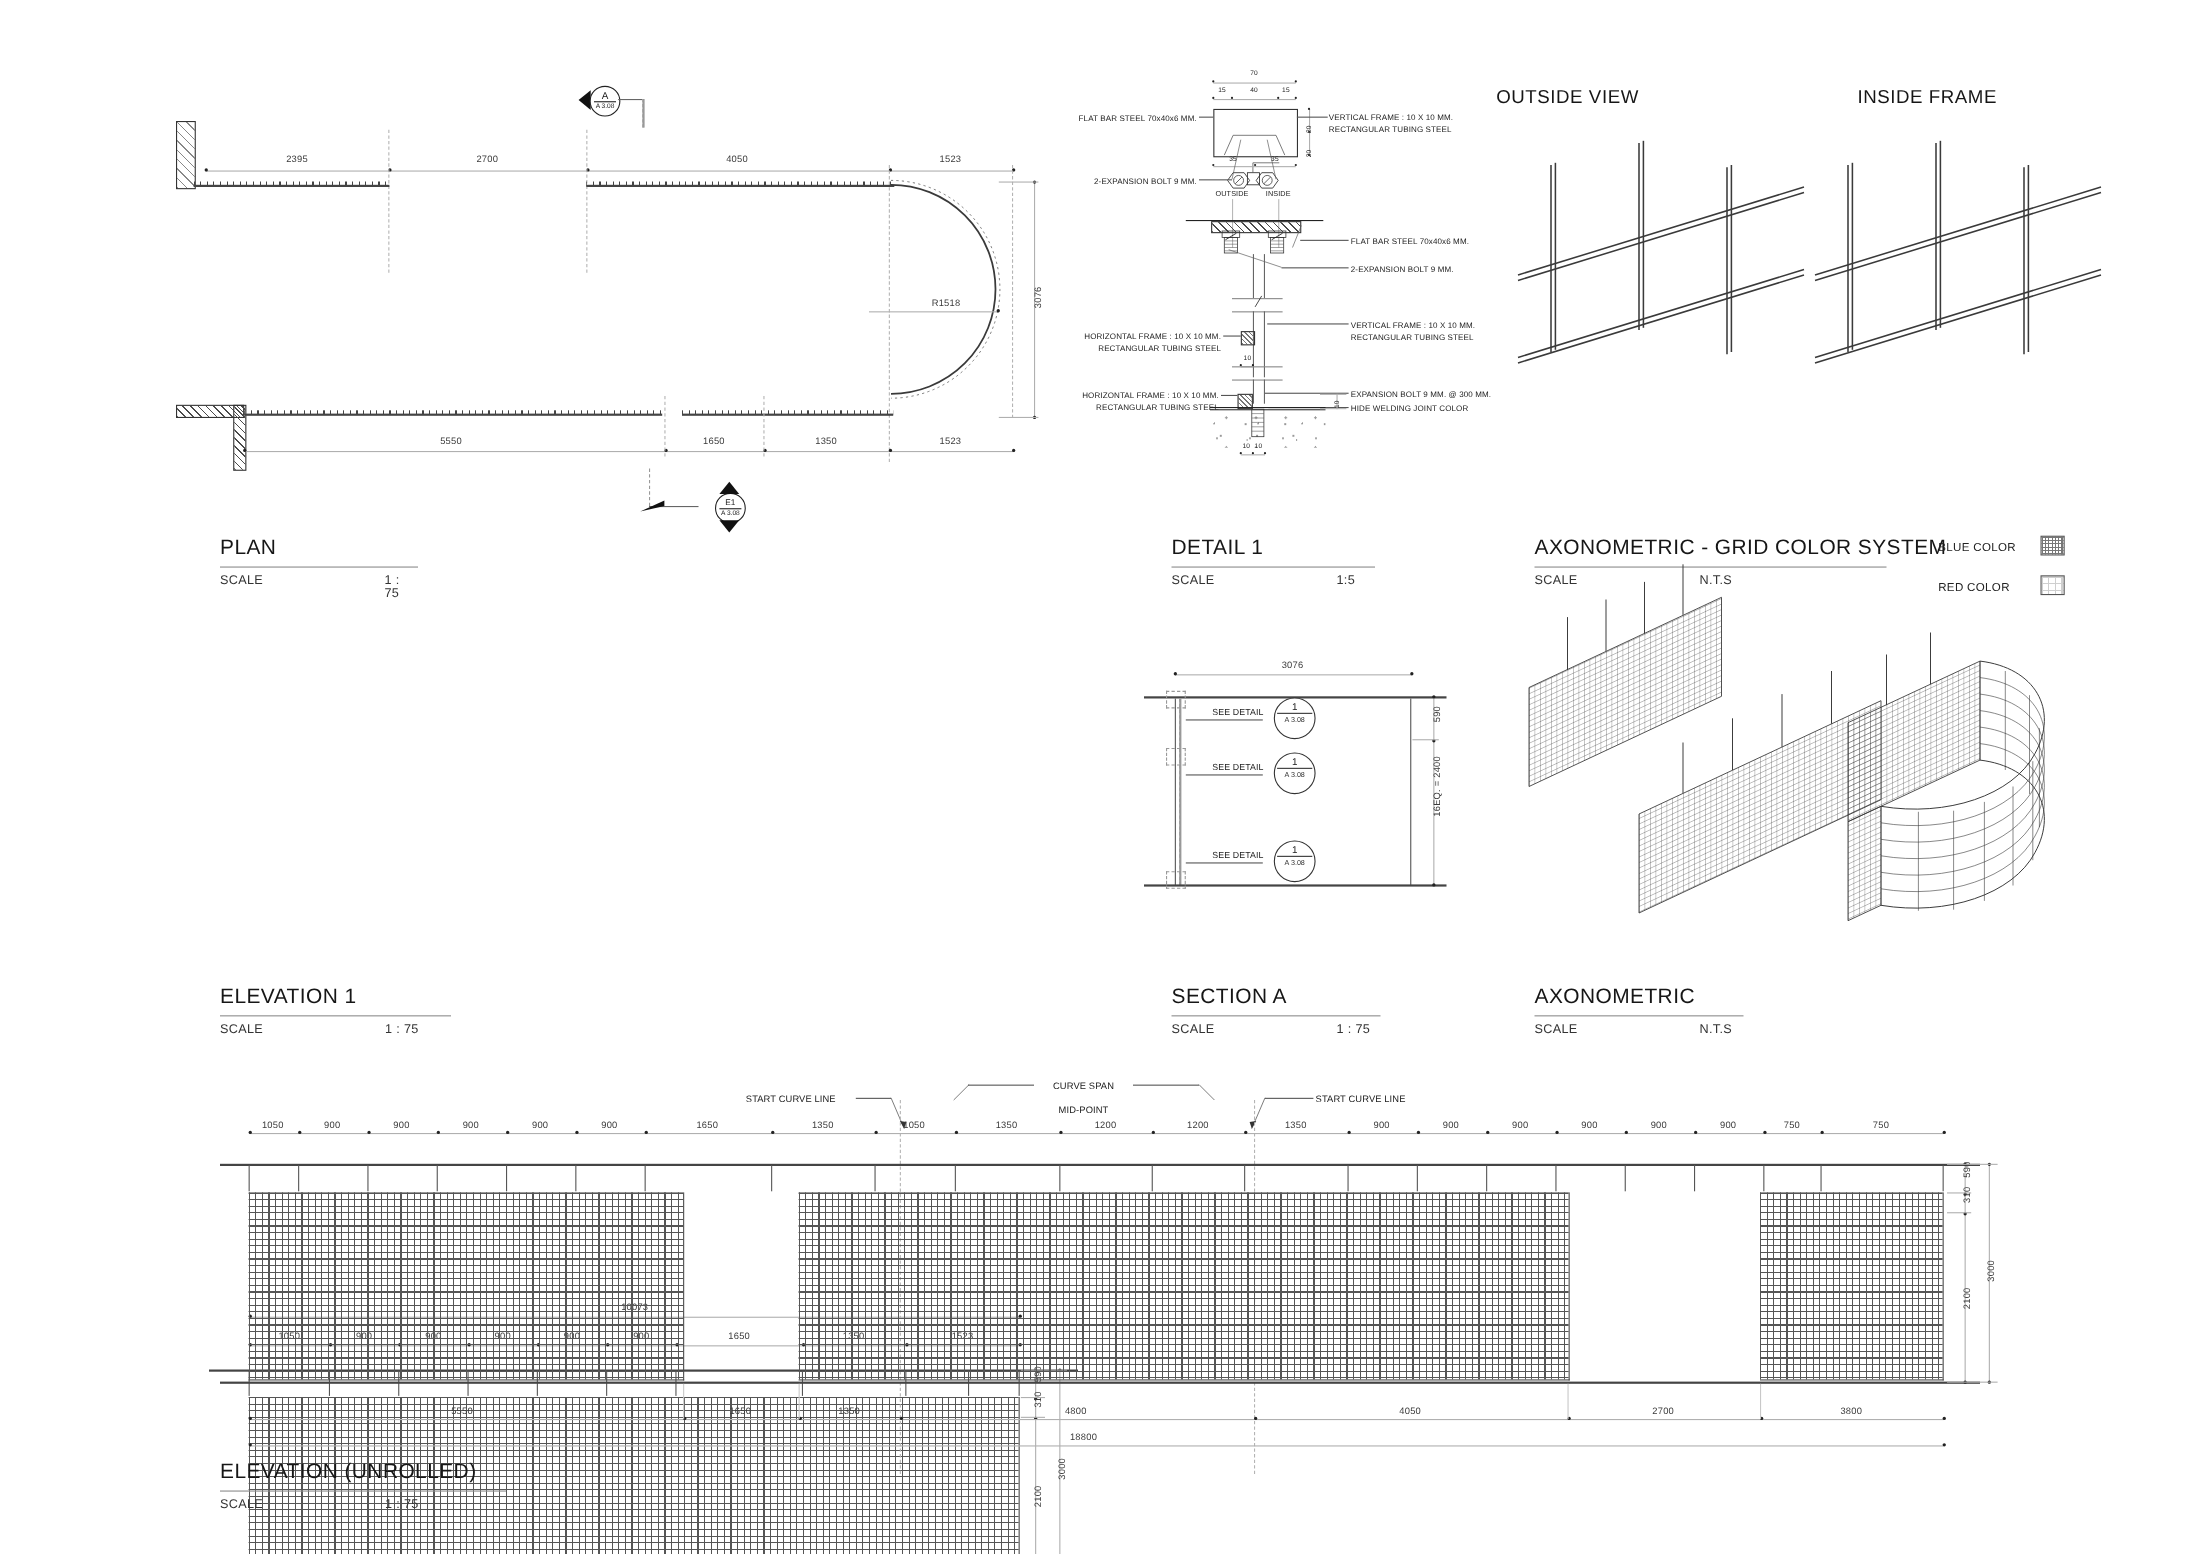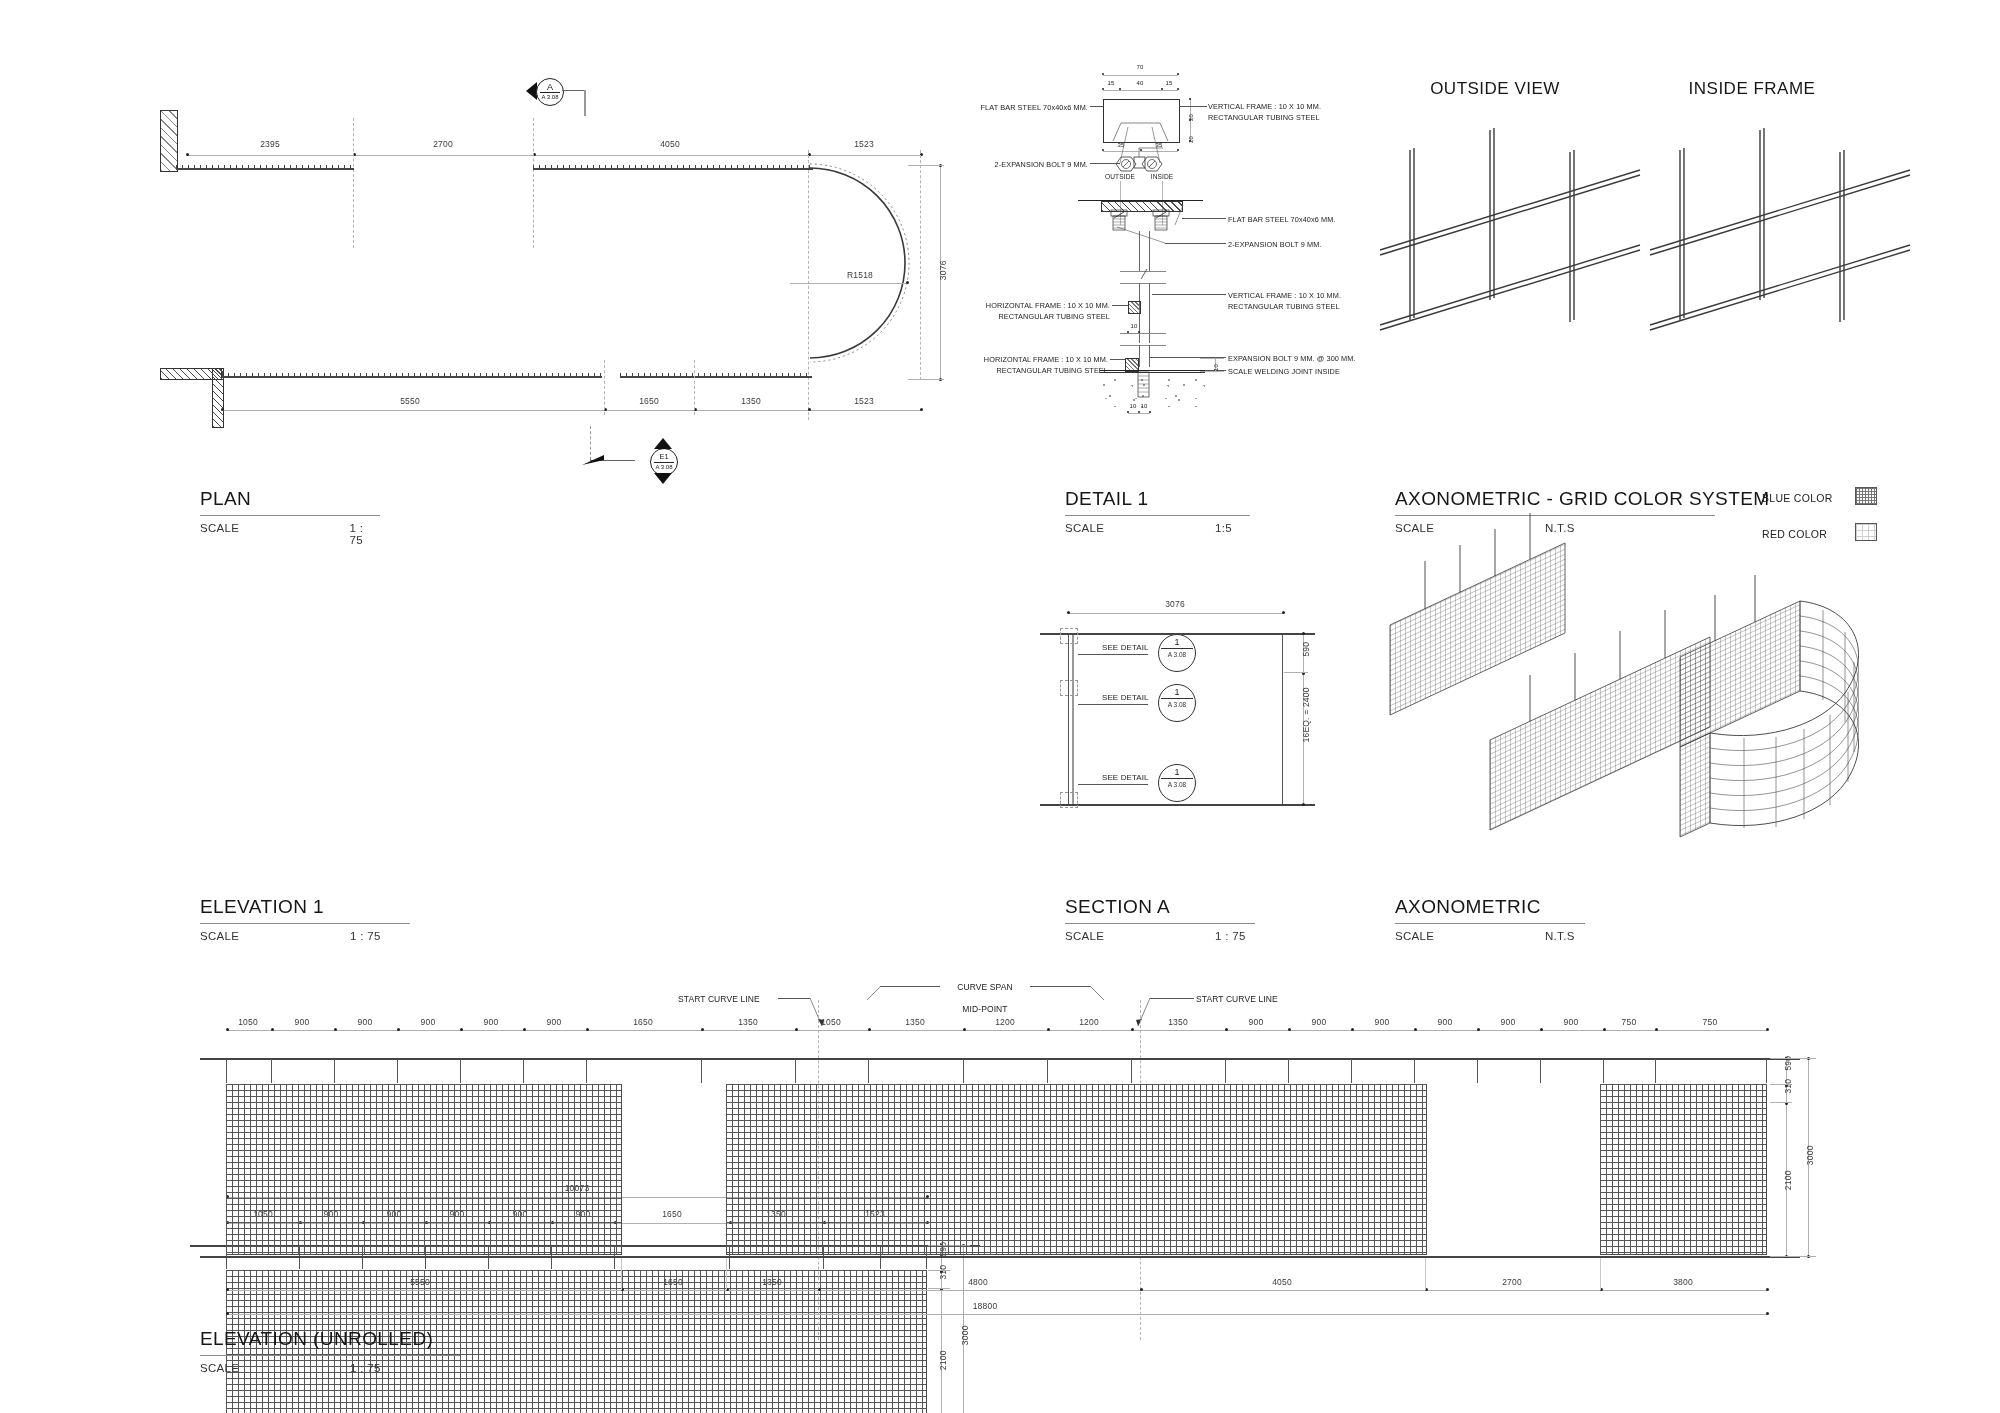--- a/index.html
+++ b/index.html
@@ -327,21 +327,21 @@
     <div class="dimtick" style="left:167px;top:276px;width:2px;height:2px;"></div>
     <div class="dimtick" style="left:178px;top:276px;width:2px;height:2px;"></div>
     <div class="anno c" style="left:174px;top:268px;font-size:6px;">10</div>
     <div class="ln h" style="left:160px;top:278px;width:46px;background:#888;"></div>
     <div class="ln h" style="left:160px;top:290px;width:46px;background:#888;"></div>
     <div class="ln v" style="left:179px;top:290px;height:22px;background:#666;"></div>
     <div class="ln v" style="left:189px;top:290px;height:22px;background:#666;"></div>
 
     <div class="anno" style="left:268px;top:299px;">EXPANSION BOLT 9 MM. @ 300 MM.</div>
     <div class="lead" style="left:190px;top:302px;width:76px;"></div>
-    <div class="anno" style="left:268px;top:312px;">SCALE WELDING JOINT INSIDE</div>
+    <div class="anno" style="left:268px;top:312px;">HIDE WELDING JOINT COLOR</div>
     <div class="lead" style="left:193px;top:315px;width:73px;"></div>
 
     <div class="abs wallhatch" style="left:165px;top:303px;width:12px;height:12px;
         background-image:repeating-linear-gradient(45deg,#777 0 1px,transparent 1px 3px);"></div>
     <div class="anno r" style="left:148px;top:300px;">HORIZONTAL FRAME : 10 X 10 MM.</div>
     <div class="anno r" style="left:148px;top:311px;">RECTANGULAR TUBING STEEL</div>
     <div class="lead" style="left:150px;top:304px;width:15px;"></div>
 
     <div class="ln h black" style="left:140px;top:315px;width:105px;height:1.4px;"></div>
     <div class="concrete" style="left:140px;top:317px;width:105px;height:34px;"></div>
@@ -369,21 +369,21 @@
 
   <div class="titleblock" style="left:1065px;top:488px;width:185px;">
     <div class="tb-name">DETAIL 1</div>
     <div class="tb-rule"></div>
     <div class="tb-row">
       <div class="tb-lab">SCALE</div>
       <div class="tb-val">1:5</div>
     </div>
   </div>
 
-  <div class="viewlabel" style="left:1495px;top:79px;">OUTSIDE VIEW</div>
+  <div class="viewlabel" style="left:1425px;top:79px;">OUTSIDE VIEW</div>
   <div class="viewlabel" style="left:1752px;top:79px;">INSIDE FRAME</div>
 
   <svg width="330" height="270" style="left:1370px;top:120px;">
     <g stroke="#3a3a3a" stroke-width="1.4" fill="none">
       <line x1="40" y1="30" x2="40" y2="200"></line>
         <line x1="44" y1="28" x2="44" y2="198"></line>
       <line x1="120" y1="10" x2="120" y2="180"></line>
         <line x1="124" y1="8" x2="124" y2="178"></line>
       <line x1="200" y1="32" x2="200" y2="202"></line>
         <line x1="204" y1="30" x2="204" y2="200"></line>

